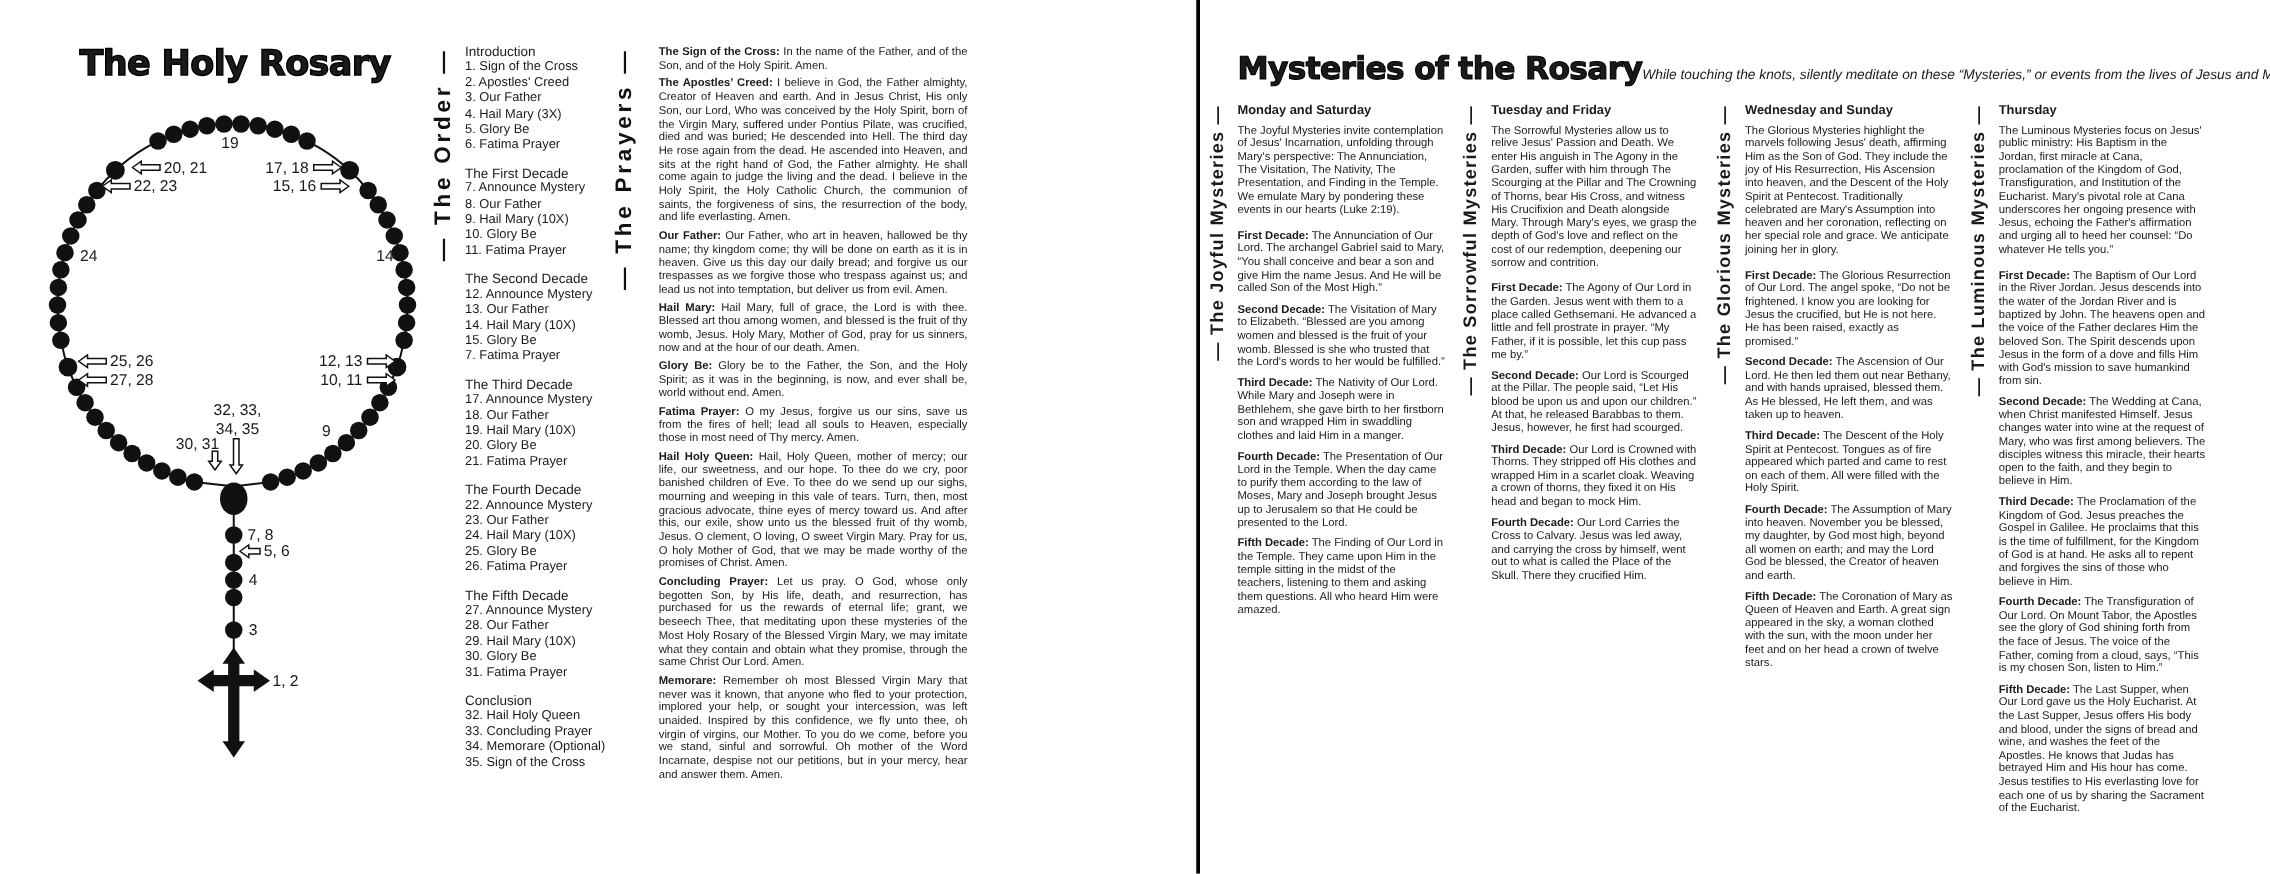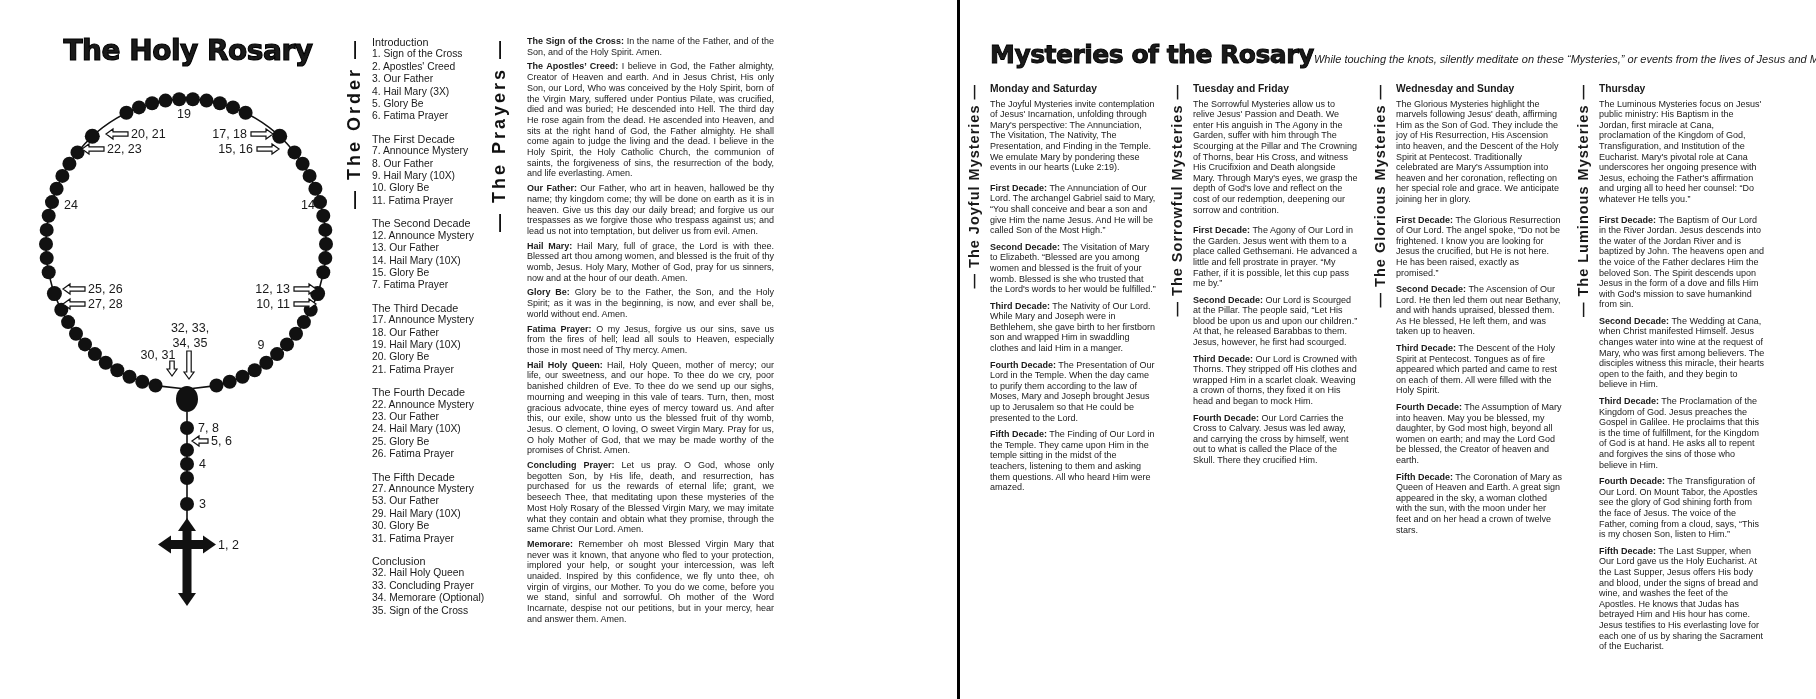--- a/index.html
+++ b/index.html
@@ -226,21 +226,21 @@
           <div class="order-heading">The Fourth Decade</div>
           <div class="order-item">22. Announce Mystery</div>
           <div class="order-item">23. Our Father</div>
           <div class="order-item">24. Hail Mary (10X)</div>
           <div class="order-item">25. Glory Be</div>
           <div class="order-item">26. Fatima Prayer</div>
         </div>
         <div class="order-section">
           <div class="order-heading">The Fifth Decade</div>
           <div class="order-item">27. Announce Mystery</div>
-          <div class="order-item">53. Our Father</div>
+          <div class="order-item">28. Our Father</div>
           <div class="order-item">29. Hail Mary (10X)</div>
           <div class="order-item">30. Glory Be</div>
           <div class="order-item">31. Fatima Prayer</div>
         </div>
         <div class="order-section">
           <div class="order-heading">Conclusion</div>
           <div class="order-item">32. Hail Holy Queen</div>
           <div class="order-item">33. Concluding Prayer</div>
           <div class="order-item">34. Memorare (Optional)</div>
           <div class="order-item">35. Sign of the Cross</div>
@@ -293,21 +293,21 @@
           </div>
         </div>
         <div class="mcol">
           <div class="vlabel-m">— The Glorious Mysteries —</div>
           <div class="mtext">
             <div class="mday">Wednesday and Sunday</div>
             <p class="mintro">The Glorious Mysteries highlight the marvels following Jesus' death, affirming Him as the Son of God. They include the joy of His Resurrection, His Ascension into heaven, and the Descent of the Holy Spirit at Pentecost. Traditionally celebrated are Mary's Assumption into heaven and her coronation, reflecting on her special role and grace. We anticipate joining her in glory.</p>
             <p class="mdec"><b class="pname">First Decade:</b> <span class="ptext">The Glorious Resurrection of Our Lord. The angel spoke, “Do not be frightened. I know you are looking for Jesus the crucified, but He is not here. He has been raised, exactly as promised.”</span></p>
             <p class="mdec"><b class="pname">Second Decade:</b> <span class="ptext">The Ascension of Our Lord. He then led them out near Bethany, and with hands upraised, blessed them. As He blessed, He left them, and was taken up to heaven.</span></p>
             <p class="mdec"><b class="pname">Third Decade:</b> <span class="ptext">The Descent of the Holy Spirit at Pentecost. Tongues as of fire appeared which parted and came to rest on each of them. All were filled with the Holy Spirit.</span></p>
-            <p class="mdec"><b class="pname">Fourth Decade:</b> <span class="ptext">The Assumption of Mary into heaven. May you be blessed, my daughter, by God most high, beyond all women on earth; and may the Lord God be blessed, the Creator of heaven and earth.</span></p>
+            <p class="mdec"><b class="pname">Fourth Decade:</b> <span class="ptext">The Assumption of Mary into heaven. November you be blessed, my daughter, by God most high, beyond all women on earth; and may the Lord God be blessed, the Creator of heaven and earth.</span></p>
             <p class="mdec"><b class="pname">Fifth Decade:</b> <span class="ptext">The Coronation of Mary as Queen of Heaven and Earth. A great sign appeared in the sky, a woman clothed with the sun, with the moon under her feet and on her head a crown of twelve stars.</span></p>
           </div>
         </div>
         <div class="mcol">
           <div class="vlabel-m">— The Luminous Mysteries —</div>
           <div class="mtext">
             <div class="mday">Thursday</div>
             <p class="mintro">The Luminous Mysteries focus on Jesus' public ministry: His Baptism in the Jordan, first miracle at Cana, proclamation of the Kingdom of God, Transfiguration, and Institution of the Eucharist. Mary's pivotal role at Cana underscores her ongoing presence with Jesus, echoing the Father's affirmation and urging all to heed her counsel: “Do whatever He tells you.”</p>
             <p class="mdec"><b class="pname">First Decade:</b> <span class="ptext">The Baptism of Our Lord in the River Jordan. Jesus descends into the water of the Jordan River and is baptized by John. The heavens open and the voice of the Father declares Him the beloved Son. The Spirit descends upon Jesus in the form of a dove and fills Him with God's mission to save humankind from sin.</span></p>
             <p class="mdec"><b class="pname">Second Decade:</b> <span class="ptext">The Wedding at Cana, when Christ manifested Himself. Jesus changes water into wine at the request of Mary, who was first among believers. The disciples witness this miracle, their hearts open to the faith, and they begin to believe in Him.</span></p>

